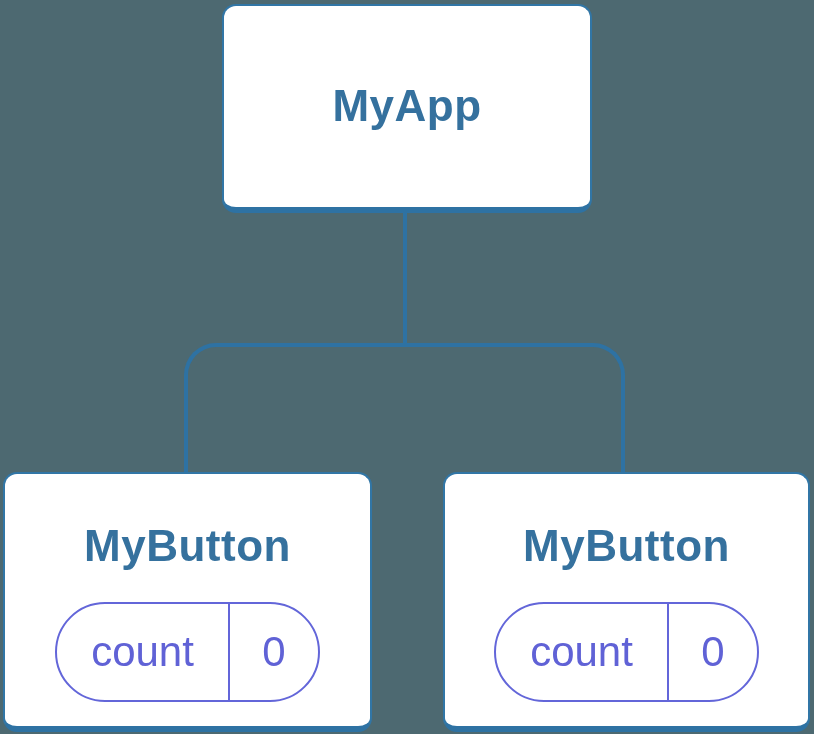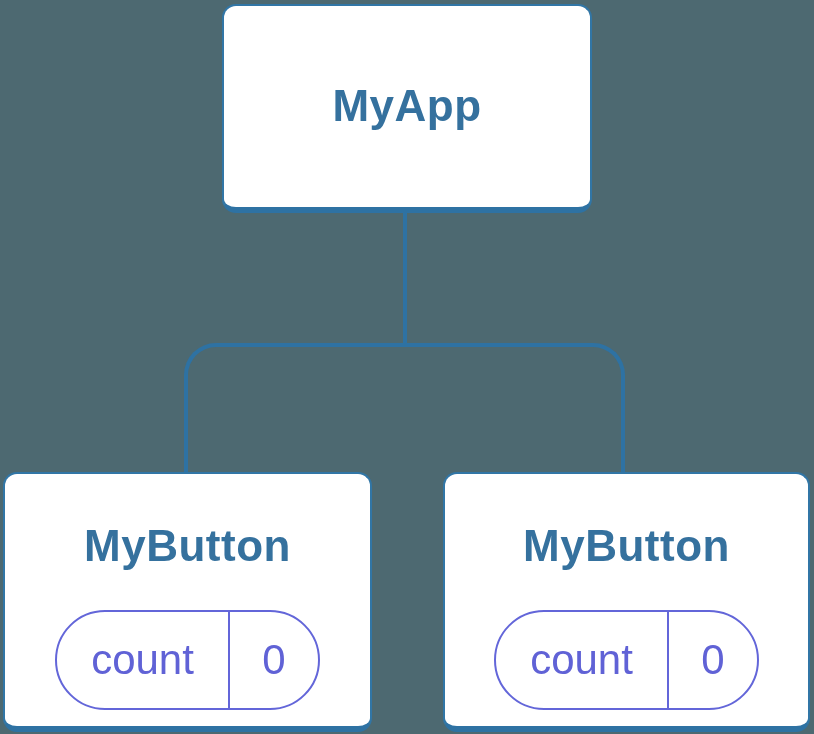--- a/index.html
+++ b/index.html
@@ -63,21 +63,21 @@
     position: absolute;
     left: 184px; top: 343px;
     width: 441px; height: 129px;
     border-top: 4px solid var(--node-blue);
     border-left: 4px solid var(--node-blue);
     border-right: 4px solid var(--node-blue);
     border-bottom: none;
     border-radius: 32px 32px 0 0;
   }
   .state-pill {
-    margin-top: 40px;
+    margin-top: 32px;
     width: 265px; height: 100px;
     border: 2px solid var(--state-purple);
     border-radius: 50px;
     display: flex;
     align-items: stretch;
     overflow: hidden;
     background: var(--node-bg);
   }
   .state-key-segment {
     flex: 0 0 173px;

